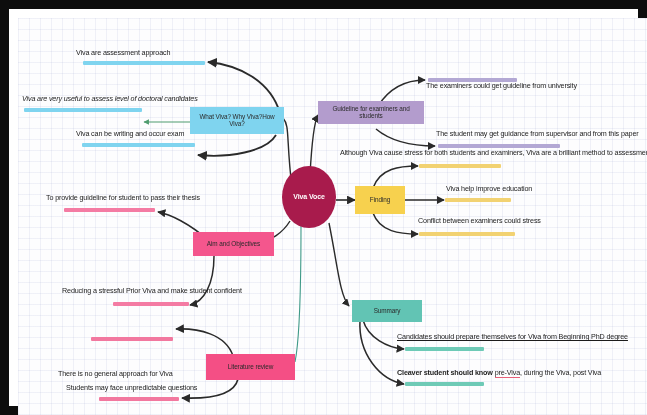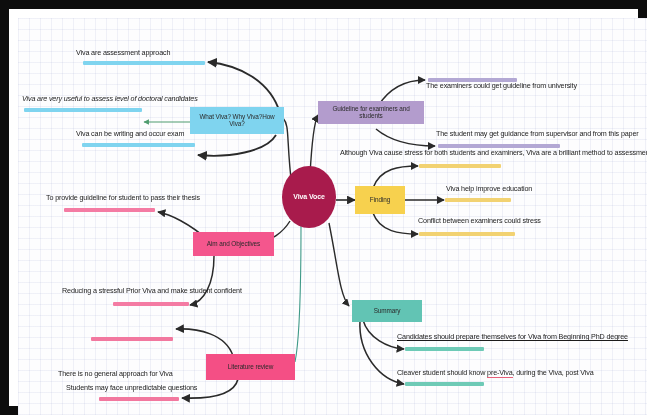--- a/index.html
+++ b/index.html
@@ -147,21 +147,21 @@
       <span class="leaf-text" style="left:400px;top:198px;">Conflict between examiners could stress</span>
       <span class="leaf-bar" style="left:401px;top:214px;width:96px;background:#f2d272;"></span>
     </div>
 
     <div class="leaf" style="left:0;top:0;">
       <span class="leaf-text" style="left:379px;top:314px;text-decoration:underline;">Candidates should prepare themselves for Viva from Beginning PhD degree</span>
       <span class="leaf-bar" style="left:387px;top:329px;width:79px;background:#6ecab6;"></span>
     </div>
     <div class="leaf" style="left:0;top:0;">
       <span class="leaf-text" style="left:379px;top:350px;">
-        <span class="spell" style="border:0;">Cleaver student should know </span><span class="spell">pre-Viva</span><span>, during the Viva, post Viva</span>
+        <span class="spell" style="border:0;font-weight:bold;">Cleaver student should know </span><span class="spell">pre-Viva</span><span>, during the Viva, post Viva</span>
       </span>
       <span class="leaf-bar" style="left:387px;top:364px;width:79px;background:#6ecab6;"></span>
     </div>
 
     <div class="leaf" style="left:0;top:0;">
       <span class="leaf-text" style="left:28px;top:175px;">To provide guideline for student to pass their thesis</span>
       <span class="leaf-bar" style="left:46px;top:190px;width:91px;background:#f47ba3;"></span>
     </div>
     <div class="leaf" style="left:0;top:0;">
       <span class="leaf-text" style="left:44px;top:268px;">Reducing a stressful Prior Viva and make student confident</span>

